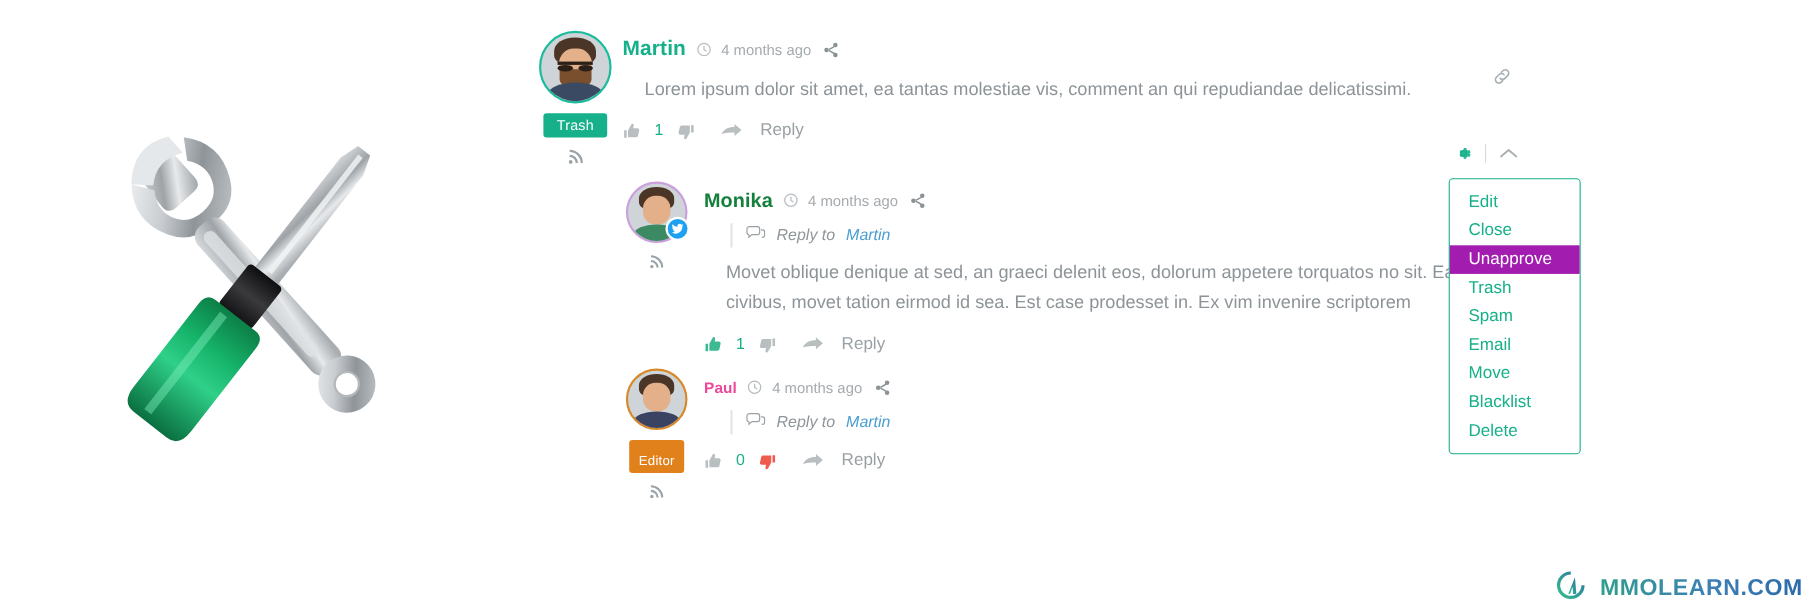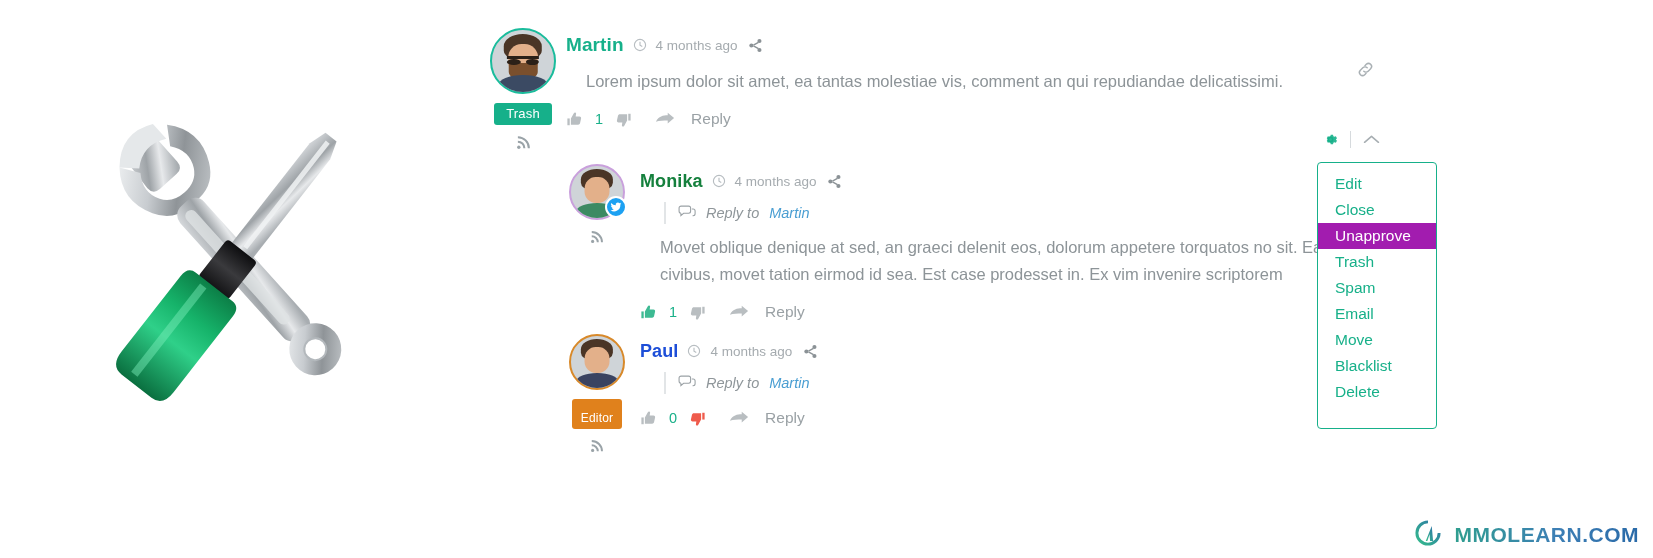--- a/index.html
+++ b/index.html
@@ -144,21 +144,21 @@
     gap: 9px;
     height: 26px;
   }
   .author-name {
     font-size: 19px;
     font-weight: bold;
     color: #16b08a;
     letter-spacing: .1px;
   }
   .author-name.blue   { color: #15803d; font-size: 18px; }
-  .author-name.orange { color: #1d4ed8; font-size: 18px; }
+  .author-name.orange { color: #ec4899; font-size: 14px; }
 
   .clock-icon { color: #b7bdc1; display: flex; align-items: center; }
   .timestamp {
     font-size: 13.5px;
     color: #a5abaf;
     text-align: right;
   }
   .share-icon { color: #8b9296; display: flex; align-items: center; margin-left: 2px; cursor: pointer; }
 
   .reply-to-row {
@@ -237,21 +237,21 @@
 
   
   #moderation-menu {
     position: absolute;
     left: 1317px;
     top: 162px;
     width: 120px;
     background: #ffffff;
     border: 1px solid #16b08a;
     border-radius: 4px;
-    padding: 8px 0 23px;
+    padding: 8px 0 7px;
     box-sizing: border-box;
     z-index: 20;
   }
   .menu-item {
     font-size: 15.5px;
     line-height: 26px;
     color: #17b089;
     padding: 0 0 0 17px;
     cursor: pointer;
     white-space: nowrap;

